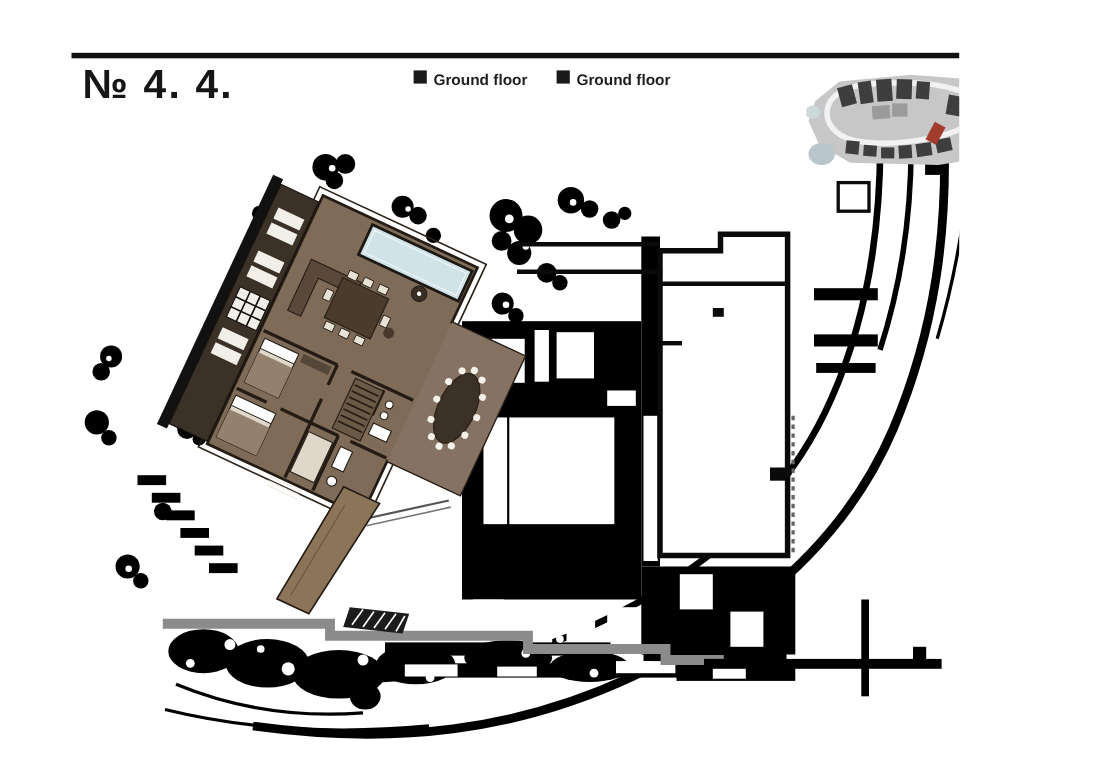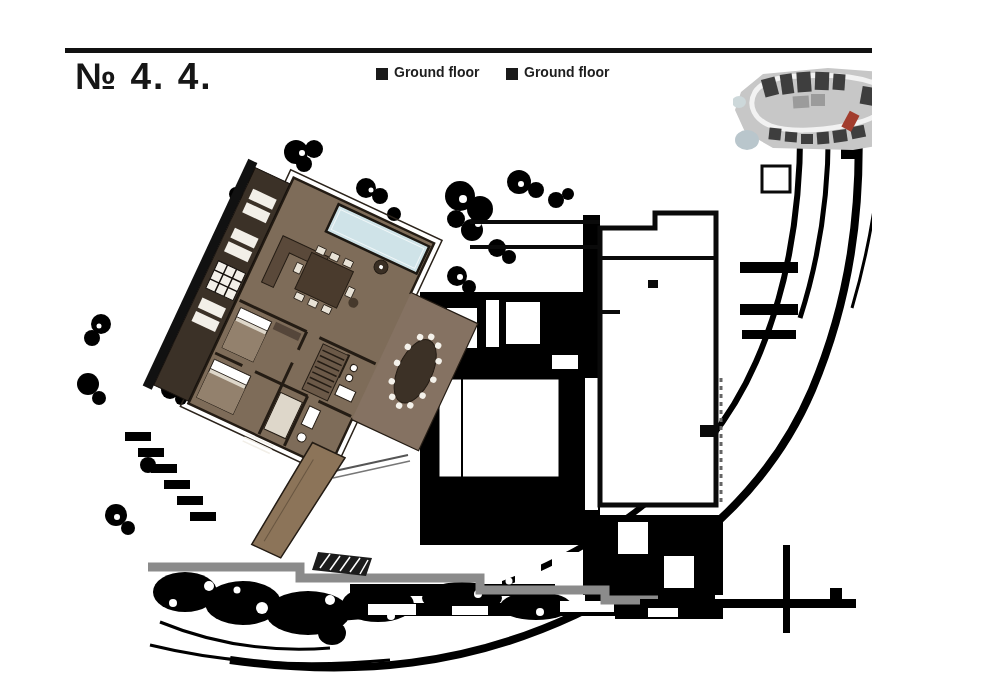--- a/index.html
+++ b/index.html
@@ -6,21 +6,21 @@
     --ink:#0a0a0a; --floor:#7e6c59; --pool:#cfe3e8; --deck:#3b3127;
     --driveway:#8c7459; --road-gray:#8b8b8b; --map-bg:#c7c7c7;
     --map-building:#3e3e3e; --map-red:#a23d2e;
   }
   html,body{margin:0;padding:0;background:#fff;}
   body{font-family:"Liberation Sans","DejaVu Sans",sans-serif;}
   #stage{position:relative;width:872px;height:700px;background:#fff;overflow:hidden;}
   #top-rule{position:absolute;left:65px;top:48px;width:870px;height:5px;background:#111;}
   #page-title{position:absolute;left:75px;top:56px;font-size:37px;font-weight:900;
     color:#161616;letter-spacing:2px;}
-  .legend-item{position:absolute;top:64px;display:flex;align-items:flex-end;gap:6px;}
+  .legend-item{position:absolute;top:64px;display:flex;align-items:flex-start;gap:6px;}
   #legend-1{left:376px;} #legend-2{left:506px;}
   .legend-swatch{width:12px;height:12px;background:#1a1a1a;flex:0 0 auto;}
   .legend-label{font-size:14px;font-weight:900;color:#1e1e1e;letter-spacing:0;}
   #minimap{position:absolute;left:733px;top:62px;width:199px;height:93px;}
   #siteplan{position:absolute;left:0;top:0;}
 </style>
 </head>
 <body>
 
 <div id="stage">

